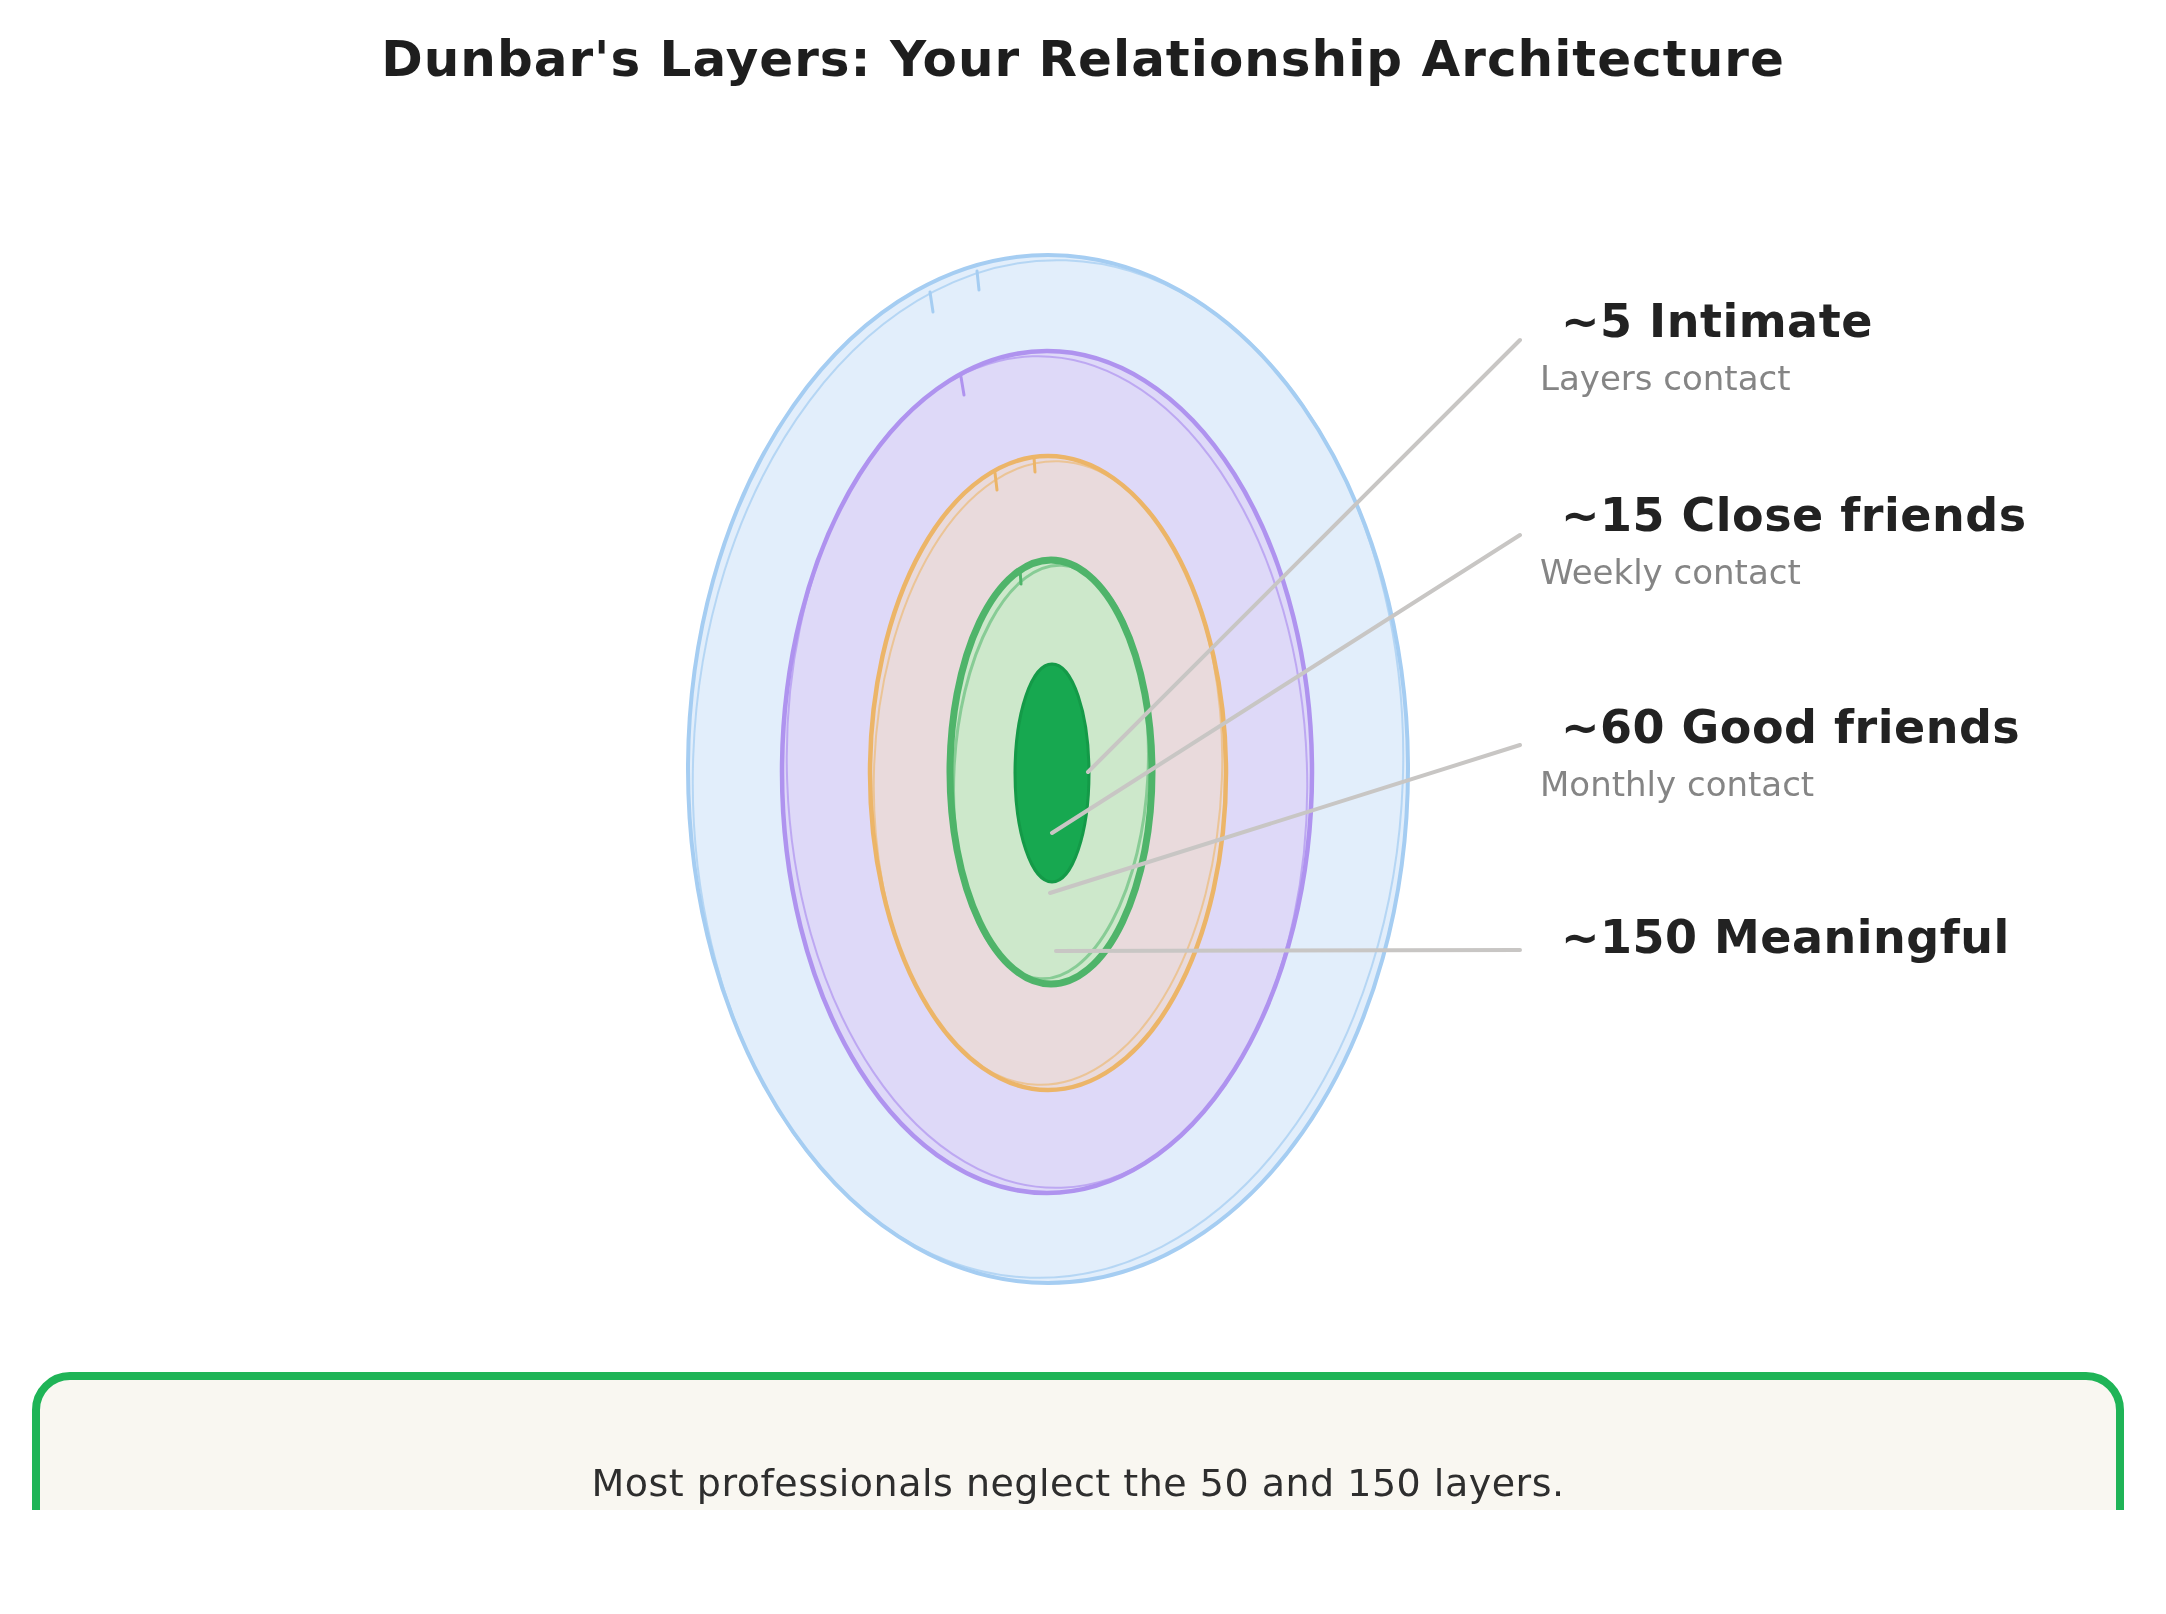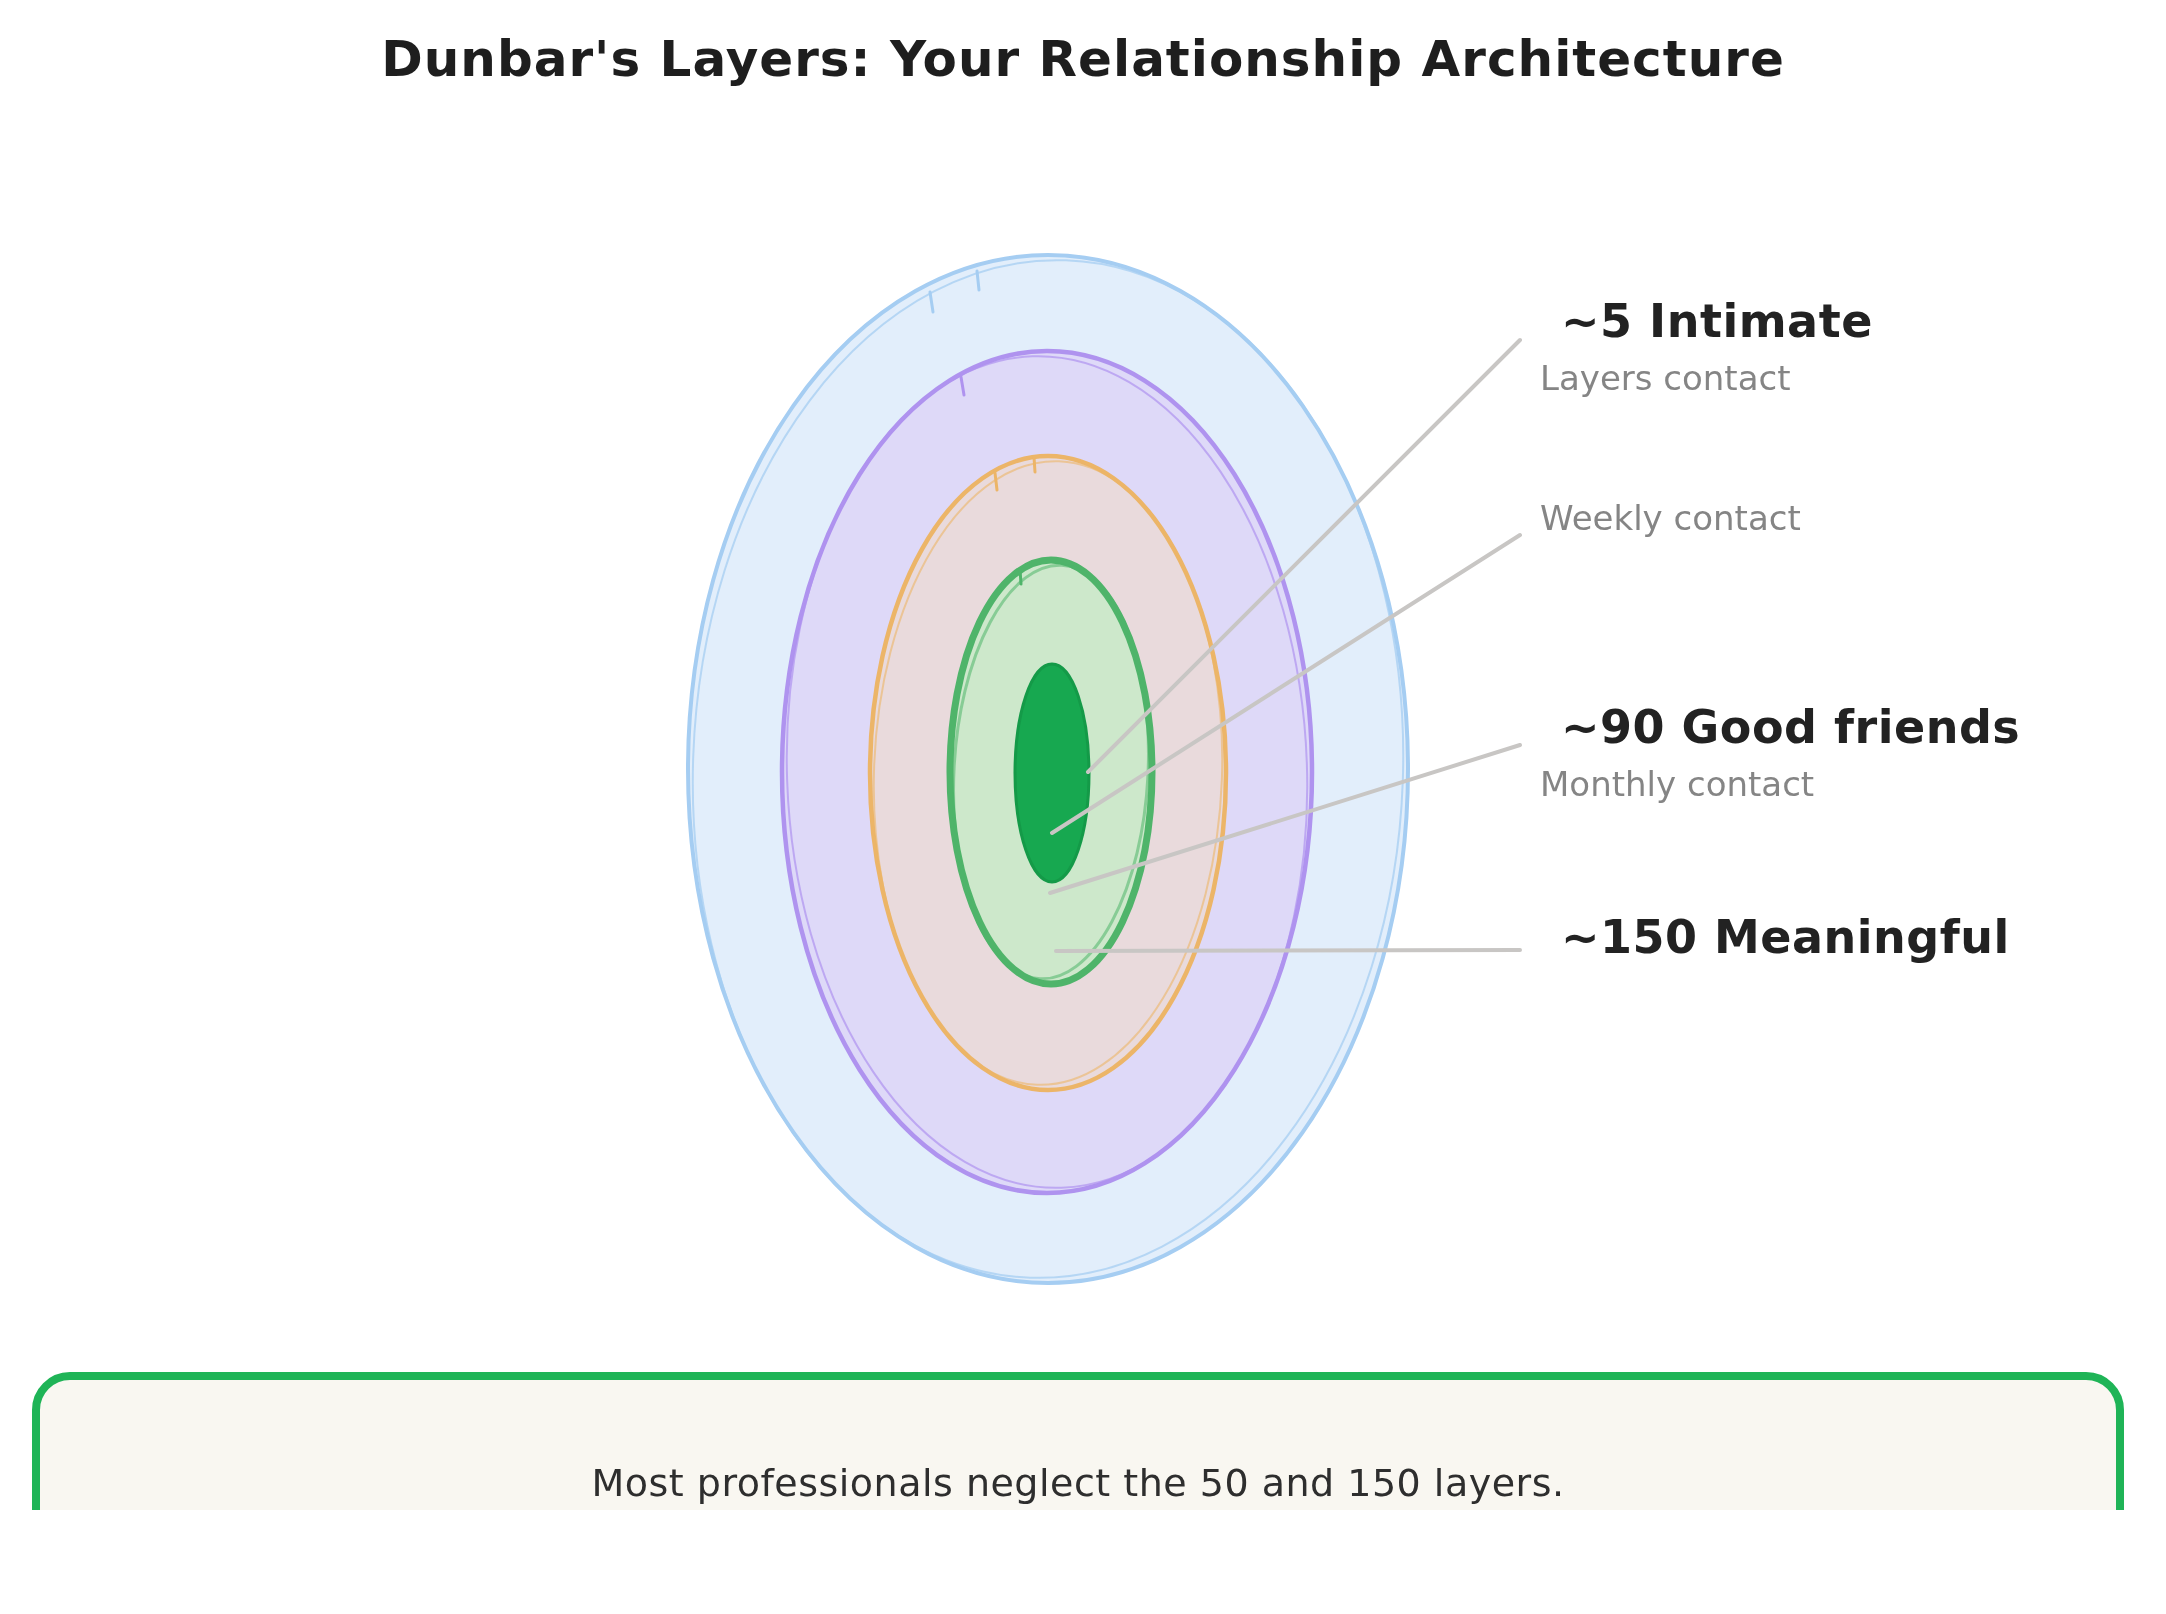--- a/index.html
+++ b/index.html
@@ -111,25 +111,26 @@
     <line class="connector" x1="1050" y1="893" x2="1520" y2="745"></line>
     <line class="connector" x1="1056" y1="951" x2="1520" y2="950"></line>
   </svg>
 
   <div class="layer-label pos-1">
     <div class="heading">~5 Intimate</div>
     <div class="sub">Layers contact</div>
   </div>
 
   <div class="layer-label pos-2">
+    <div class="heading">~15 Close friends</div>
     <div class="sub">Weekly contact</div>
   </div>
 
   <div class="layer-label pos-3">
-    <div class="heading">~90 Good friends</div>
+    <div class="heading">~60 Good friends</div>
     <div class="sub">Monthly contact</div>
   </div>
 
   <div class="layer-label pos-4">
     <div class="heading">~150 Meaningful</div>
   </div>
 
   <div class="callout">
     <div class="line">Most professionals neglect the 50 and 150 layers.</div>
   </div>

